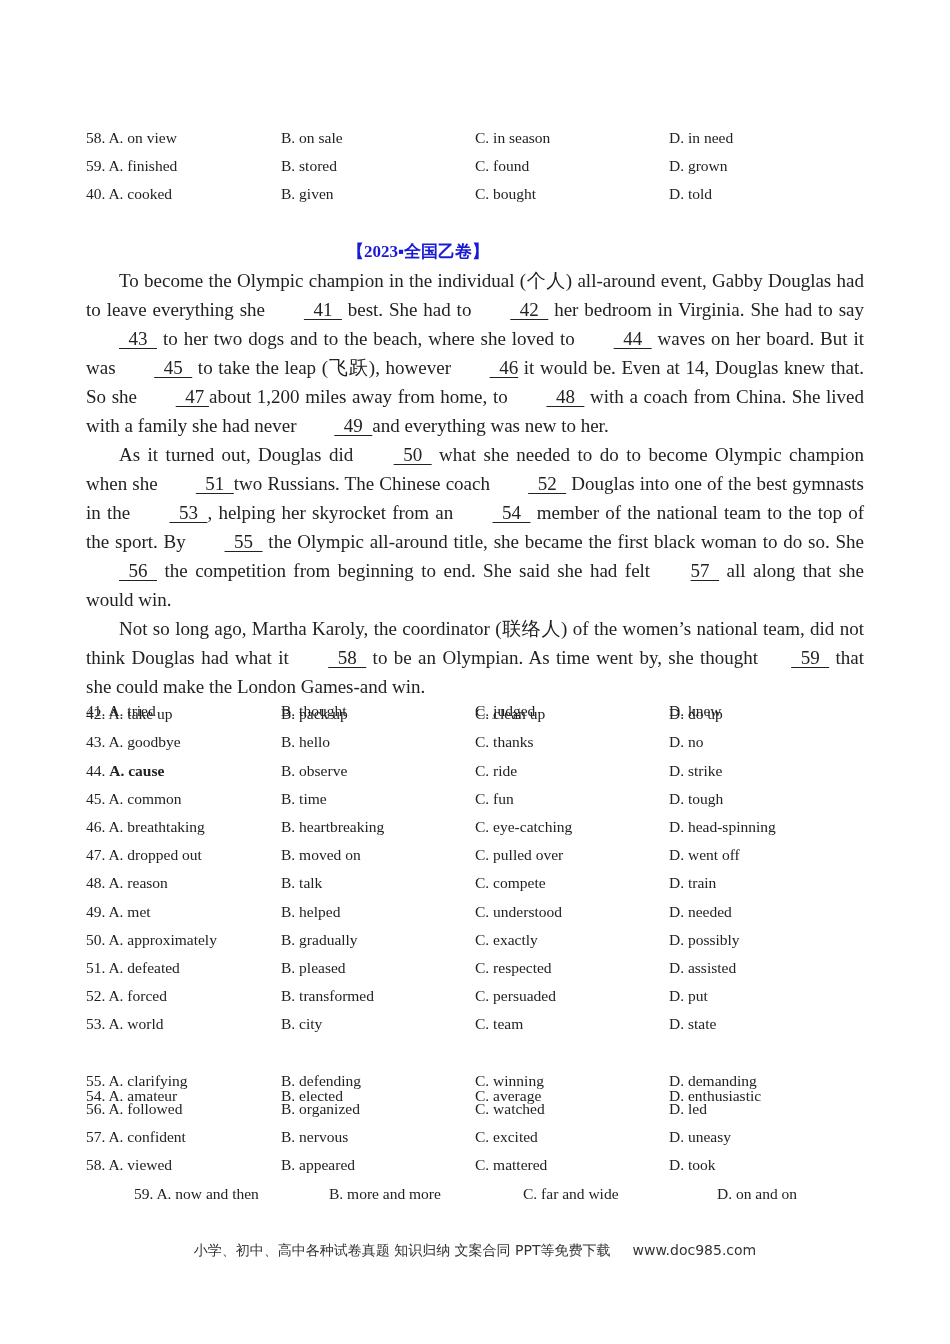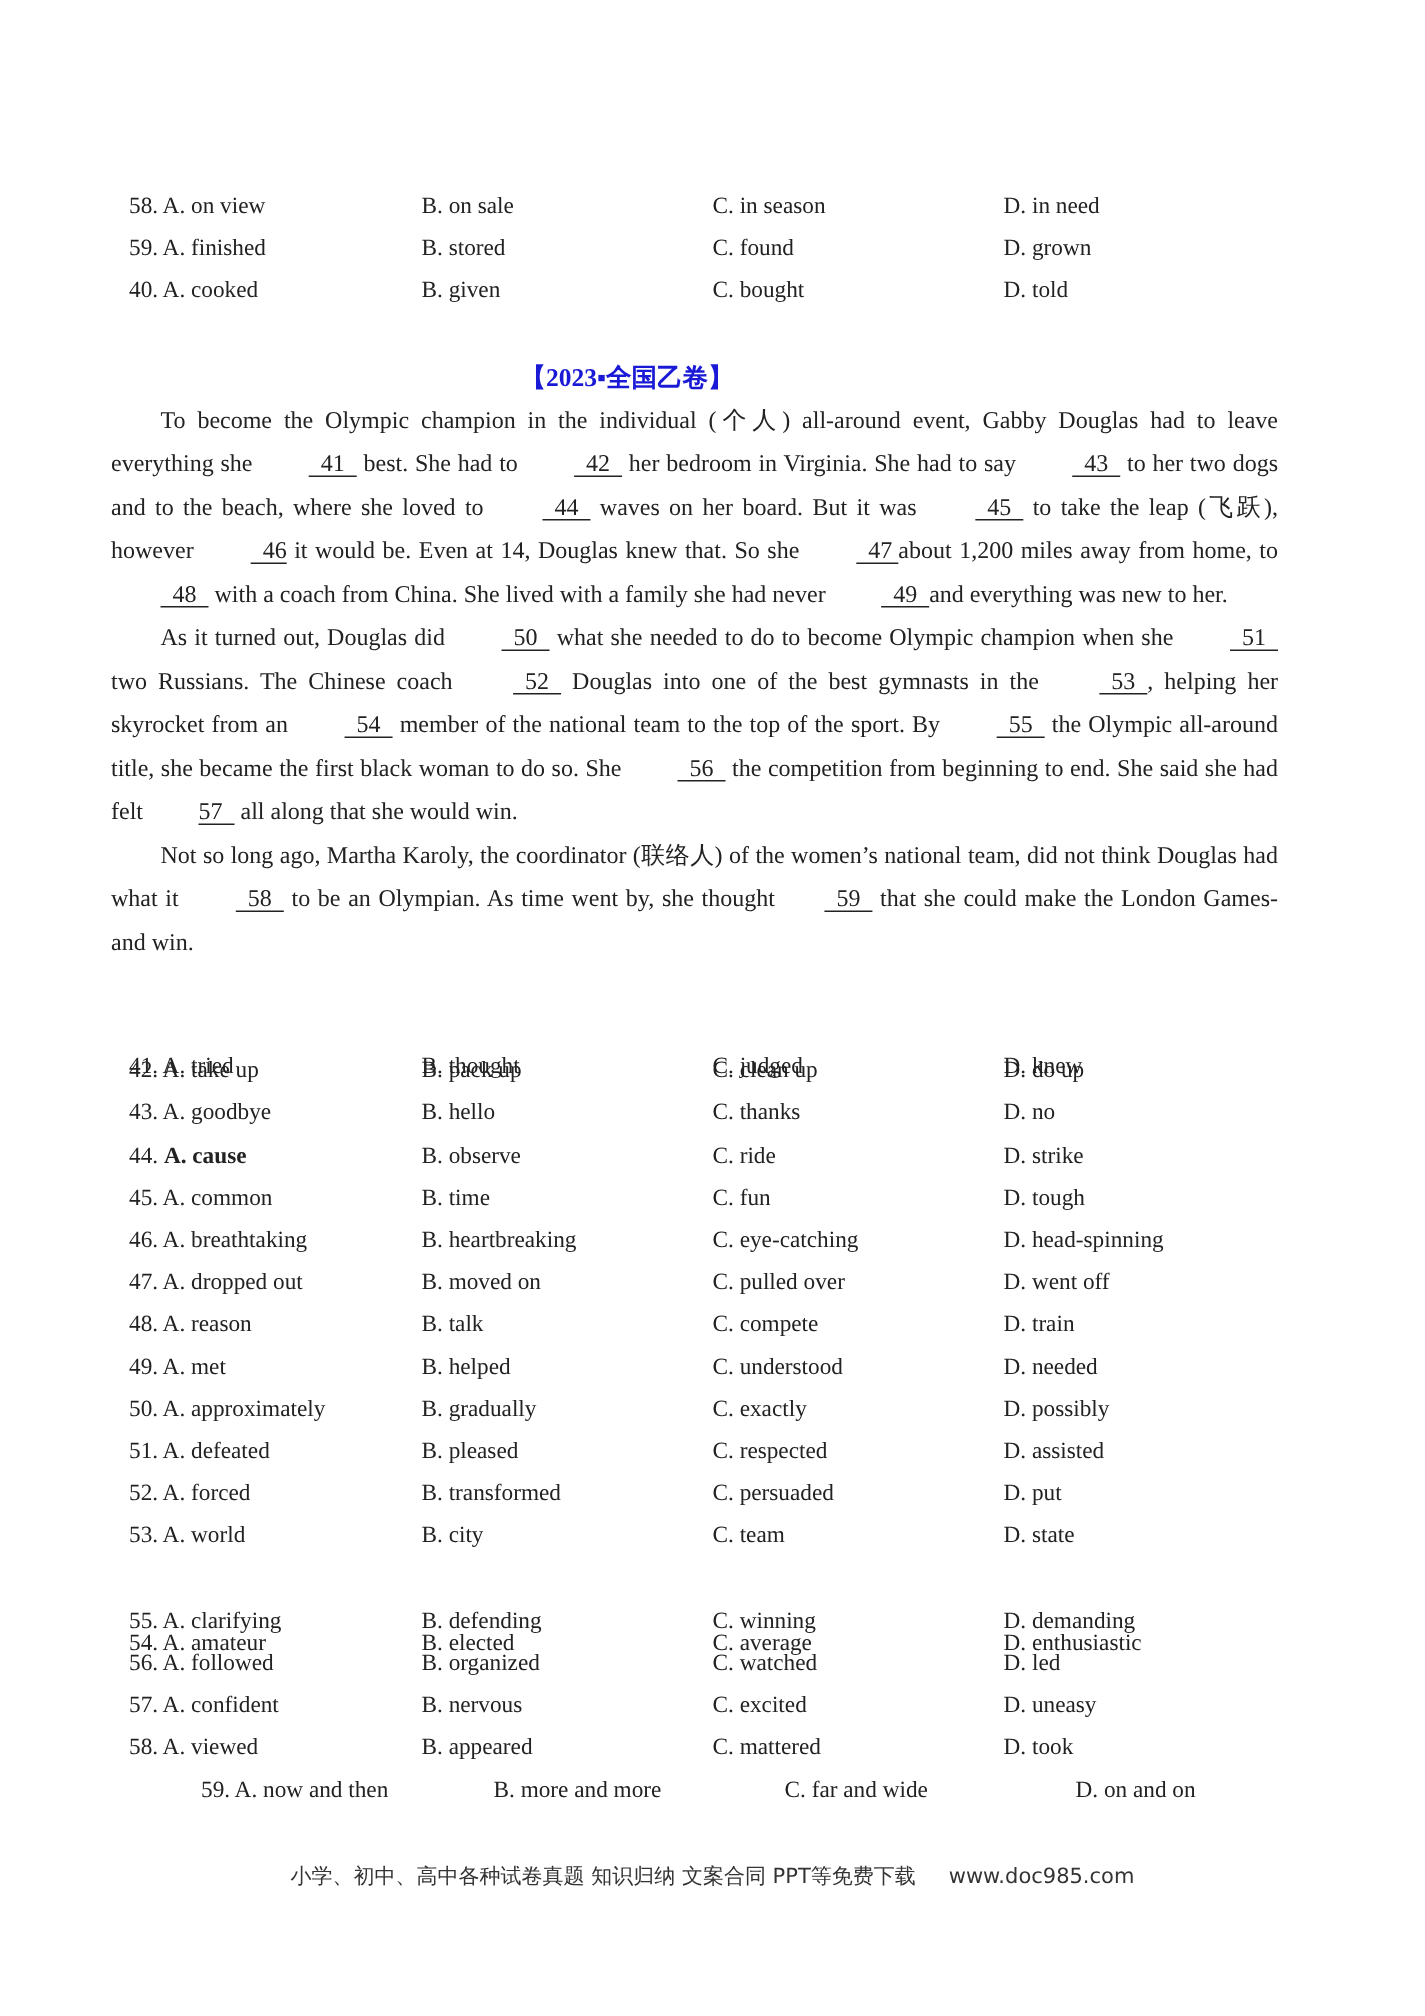--- a/index.html
+++ b/index.html
@@ -32,23 +32,23 @@
       top: 238px;
       text-align: center;
       font-weight: bold;
       font-size: 17px;
       color: #1a1ad6;
       line-height: 28px;
     }
 
     .para-block {
       position: absolute;
-      left: 74px;
+      left: 86px;
       width: 778px;
-      font-size: 16px;
+      font-size: 19px;
       line-height: 29px;
       text-align: justify;
     }
     .para-block p { text-indent: 33px; }
     .blank {
       display: inline-block;
       text-decoration: underline;
       text-underline-offset: 3px;
       white-space: pre;
     }

